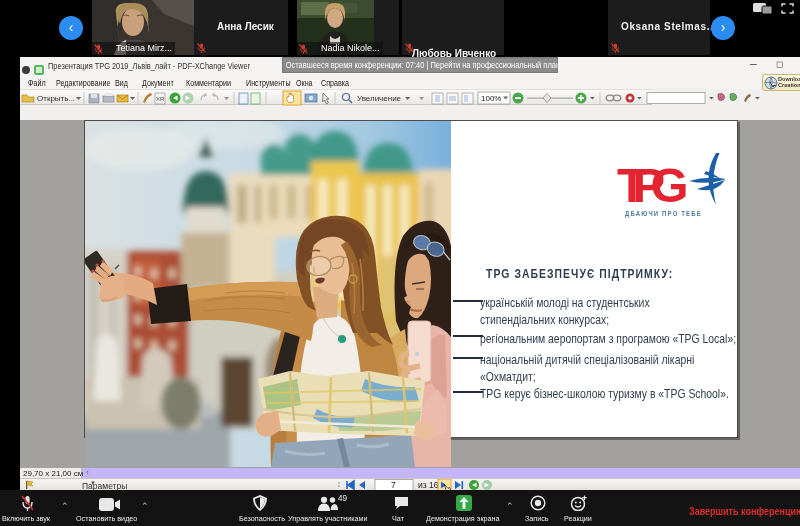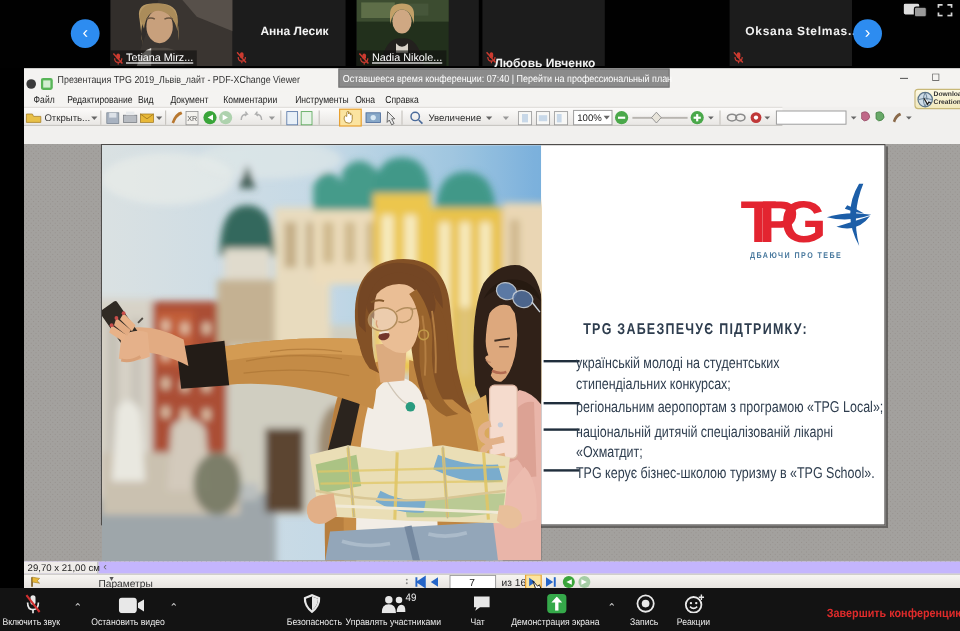--- a/index.html
+++ b/index.html
@@ -4,21 +4,21 @@
 <style>
 * { margin:0; padding:0; box-sizing:border-box; }
 html,body { width:800px; height:526px; overflow:hidden; font-family:"Liberation Sans", sans-serif; }
 #stage { position:relative; width:800px; height:526px; background:#000; }
 .abs { position:absolute; }
 
 
 #strip { position:absolute; left:0; top:0; width:800px; height:57px; background:#010101; }
 .tile { position:absolute; top:0; height:55px; background:#1c1c1c; }
 .tname { position:absolute; color:#f2f2f2; font-size:10px; font-weight:bold; white-space:nowrap; }
-.vlabel { position:absolute; left:0; bottom:0px; background:rgba(15,15,15,.62); color:#fff; font-size:9px; padding:1px 3px 2px 13px; white-space:nowrap;text-decoration:underline; }
+.vlabel { position:absolute; left:0; bottom:0px; background:rgba(15,15,15,.62); color:#fff; font-size:9px; padding:1px 3px 2px 24px; white-space:nowrap; }
 .circbtn { position:absolute; top:16px; width:24px; height:24px; border-radius:50%; background:#2d8cf0; color:#fff; font-size:14px; text-align:center; line-height:22px; }
 
 
 #win { position:absolute; left:0; top:57px; width:800px; height:433px; background:#f1f0ee;margin-left:20px; }
 #titlebar { position:absolute; left:0; top:0; width:800px; height:19px; background:#f4f3f1; font-size:8.5px; color:#333; }
 #menubar { position:absolute; left:0; top:19px; width:800px; height:13px; background:#f4f3f1; font-size:8.5px; color:#222; }
 .mi { position:absolute; top:2px; transform:scaleX(.84); transform-origin:0 0; white-space:nowrap; }
 #toolbar { position:absolute; left:0; top:32px; width:632px; height:16px; background:linear-gradient(#fcfbfa,#e9e7e4); border-top:1px solid #e2e0dd; border-bottom:1px solid #c9c7c3; }
 #tabbar { position:absolute; left:0; top:48px; width:800px; height:15px; background:linear-gradient(#d3bf74,#ab9850); border-bottom:1px solid #8a7a3a; }
 #tab { position:absolute; left:0; top:1px; width:114px; height:14px; background:#f8efc8; border:1px solid #a8953f; border-bottom:none; font-size:8.5px; color:#443a12; padding:1.5px 3px 0 13px; white-space:nowrap; overflow:hidden; }

